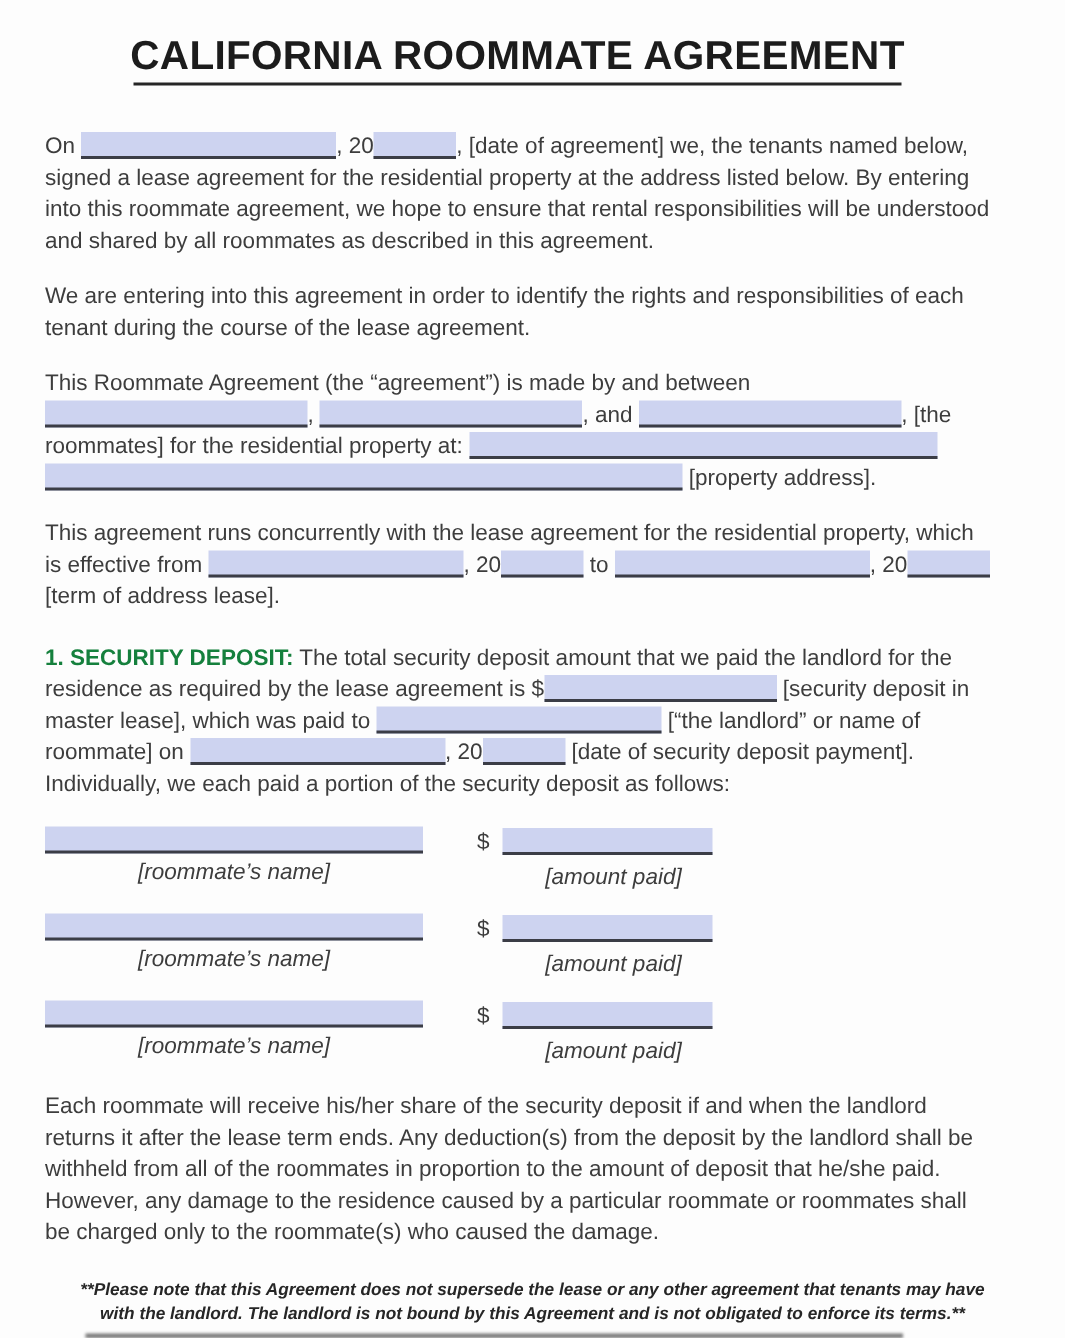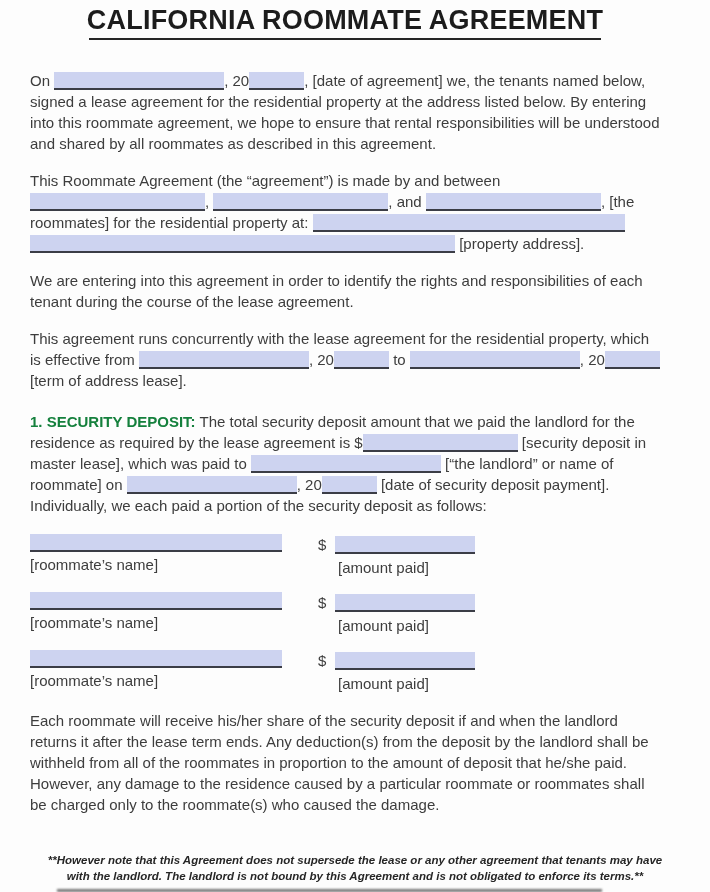--- a/index.html
+++ b/index.html
@@ -2,21 +2,21 @@
 <html><head>
 <meta charset="utf-8">
 <style>
   html,body { margin:0; padding:0; background:#ffffff; }
   .page {
     width:710px; height:892px; position:relative; overflow:hidden;
     background:#fdfdfd;
     font-family:"Liberation Sans", sans-serif;
     font-size:15px; line-height:21px; color:#3d3d3d;
   }
-  .content { padding:4px 50px 0 30px; }
+  .content { padding:4px 50px 0 30px;margin-top:17px; }
   .title-block { margin-bottom:30px; }
   h1.doc-title {
     margin:0; text-align:center; font-weight:bold;
     font-size:27px; line-height:32px; letter-spacing:0.2px; color:#1c1c1c;
   }
   .title-rule { width:512px; height:2px; background:#262626; margin:2px auto 0; }
   p.para { margin:0 0 16px; }
   strong.sec-head { color:#15803d; }
   .blank {
     display:inline-block; height:16px; background:#cdd3f0;
@@ -27,21 +27,21 @@
   .w170 { width:170px; }
   .w175 { width:175px; }
   .w190 { width:190px; }
   .w312 { width:312px; }
   .w425 { width:425px; }
   .w140 { width:140px; }
   .dep-rows { margin:18px 0 16px; }
   .dep-row { display:flex; margin-bottom:14px; }
   .dep-name { width:252px; }
   .blank.block { display:block; width:252px; height:16px; }
-  .dep-label { margin-top:2px; }
+  .dep-label { text-align:center; margin-top:2px;font-style:italic; }
   .dep-amount { margin-left:36px; width:162px; }
   .dollar { margin-right:9px; }
   .dep-amount .dep-label { padding-left:20px; }
   .footnote {
     position:absolute; left:0; right:0; bottom:8px; text-align:center;
     font-size:11.5px; line-height:16px; font-weight:bold; font-style:italic; color:#262626;
   }
   .footnote-inner { max-width:628px; margin:0 auto; }
   .bottom-edge {
     position:absolute; bottom:0; left:57px; width:545px; height:3px;
@@ -54,23 +54,23 @@
 <div class="page">
   <div class="content">
 
     <div class="title-block">
       <h1 class="doc-title">CALIFORNIA ROOMMATE AGREEMENT</h1>
       <div class="title-rule"></div>
     </div>
 
     <p class="para"><span>On </span><span class="blank w170"></span><span>, 20</span><span class="blank w55"></span><span>, [date of agreement] we, the tenants named below, signed a lease agreement for the residential property at the address listed below. By entering into this roommate agreement, we hope to ensure that rental responsibilities will be understood and shared by all roommates as described in this agreement.</span></p>
 
+    <p class="para"><span>We are entering into this agreement in order to identify the rights and responsibilities of each tenant during the course of the lease agreement.</span></p>
+
     <p class="para"><span>This Roommate Agreement (the “agreement”) is made by and between </span><span class="blank w175"></span><span>, </span><span class="blank w175"></span><span>, and </span><span class="blank w175"></span><span>, [the roommates] for the residential property at: </span><span class="blank w312"></span> <span class="blank w425"></span><span> [property address].</span></p>
-
-    <p class="para"><span>We are entering into this agreement in order to identify the rights and responsibilities of each tenant during the course of the lease agreement.</span></p>
 
     <p class="para"><span>This agreement runs concurrently with the lease agreement for the residential property, which is effective from </span><span class="blank w170"></span><span>, 20</span><span class="blank w55"></span><span> to </span><span class="blank w170"></span><span>, 20</span><span class="blank w55"></span><span> [term of address lease].</span></p>
 
     <p class="para" style="margin-top:20px;"><strong class="sec-head">1. SECURITY DEPOSIT:</strong><span> The total security deposit amount that we paid the landlord for the residence as required by the lease agreement is $</span><span class="blank w155"></span><span> [security deposit in master lease], which was paid to </span><span class="blank w190"></span><span> [“the landlord” or name of roommate] on </span><span class="blank w170"></span><span>, 20</span><span class="blank w55"></span><span> [date of security deposit payment]. Individually, we each paid a portion of the security deposit as follows:</span></p>
 
     <div class="dep-rows">
 
       <div class="dep-row">
         <div class="dep-name">
           <span class="blank block"></span>
@@ -104,17 +104,17 @@
         </div>
       </div>
 
     </div>
 
     <p class="para"><span>Each roommate will receive his/her share of the security deposit if and when the landlord returns it after the lease term ends. Any deduction(s) from the deposit by the landlord shall be withheld from all of the roommates in proportion to the amount of deposit that he/she paid. However, any damage to the residence caused by a particular roommate or roommates shall be charged only to the roommate(s) who caused the damage.</span></p>
 
   </div>
 
   <div class="footnote">
-    <div class="footnote-inner">**However note that this Agreement does not supersede the lease or any other agreement that tenants may have with the landlord. The landlord is not bound by this Agreement and is not obligated to enforce its terms.**</div>
+    <div class="footnote-inner">**Please note that this Agreement does not supersede the lease or any other agreement that tenants may have with the landlord. The landlord is not bound by this Agreement and is not obligated to enforce its terms.**</div>
   </div>
 
   <div class="bottom-edge"></div>
 </div>
 
 </body></html>

